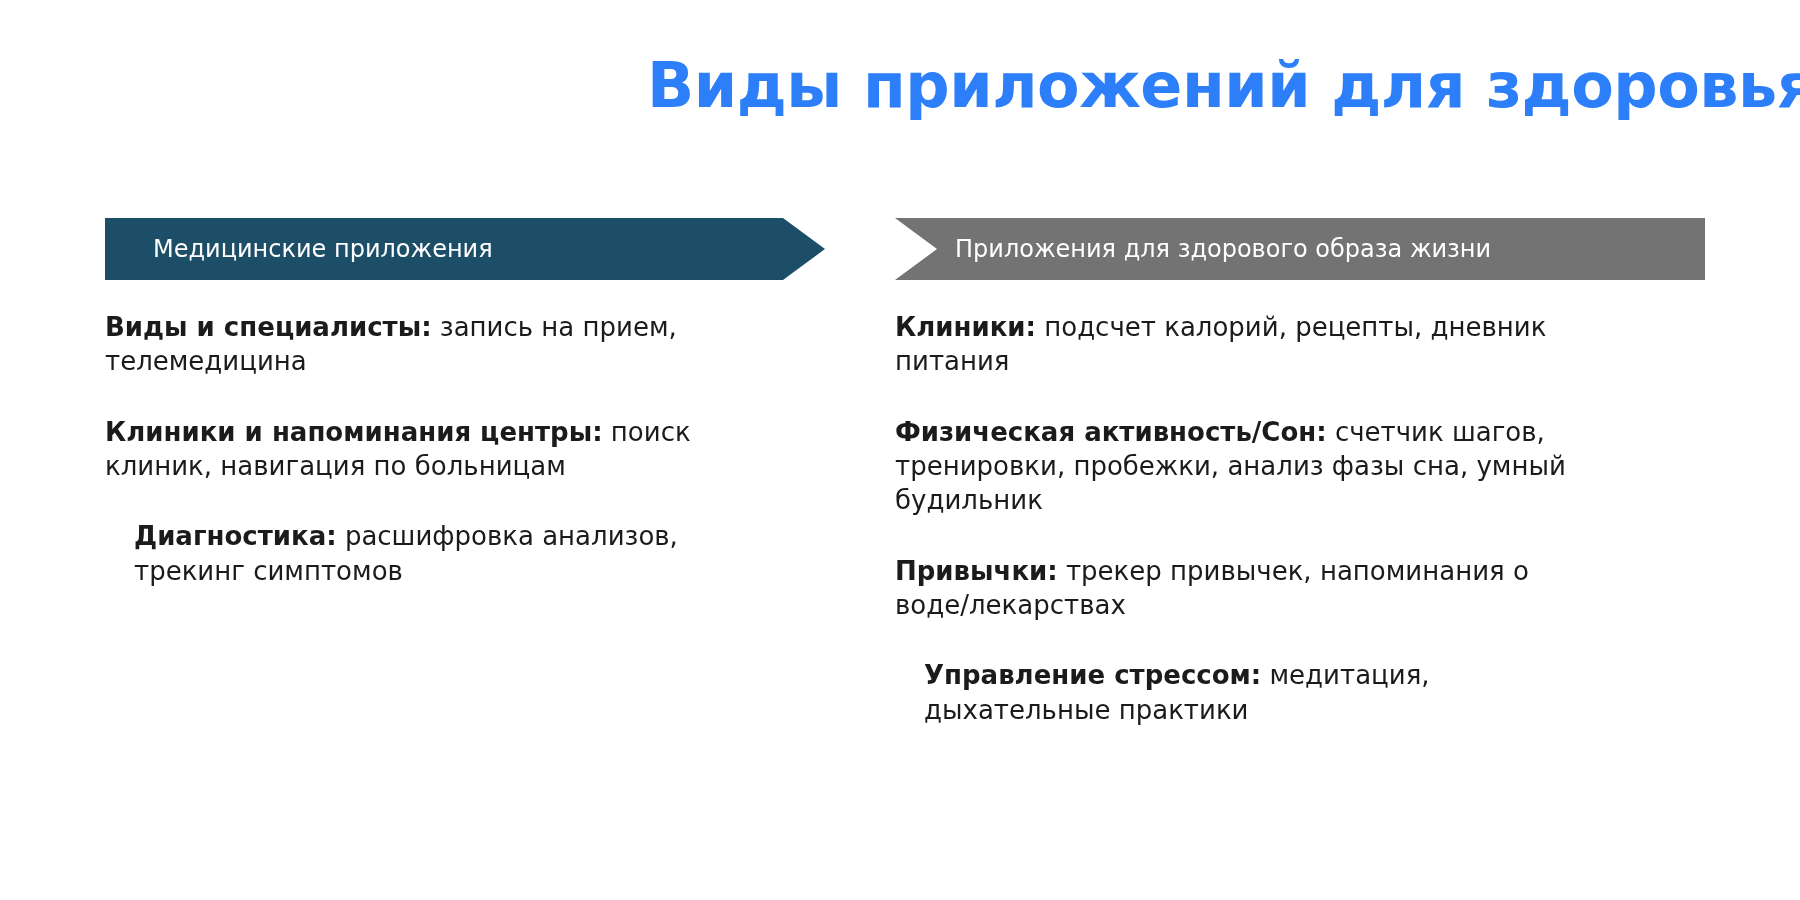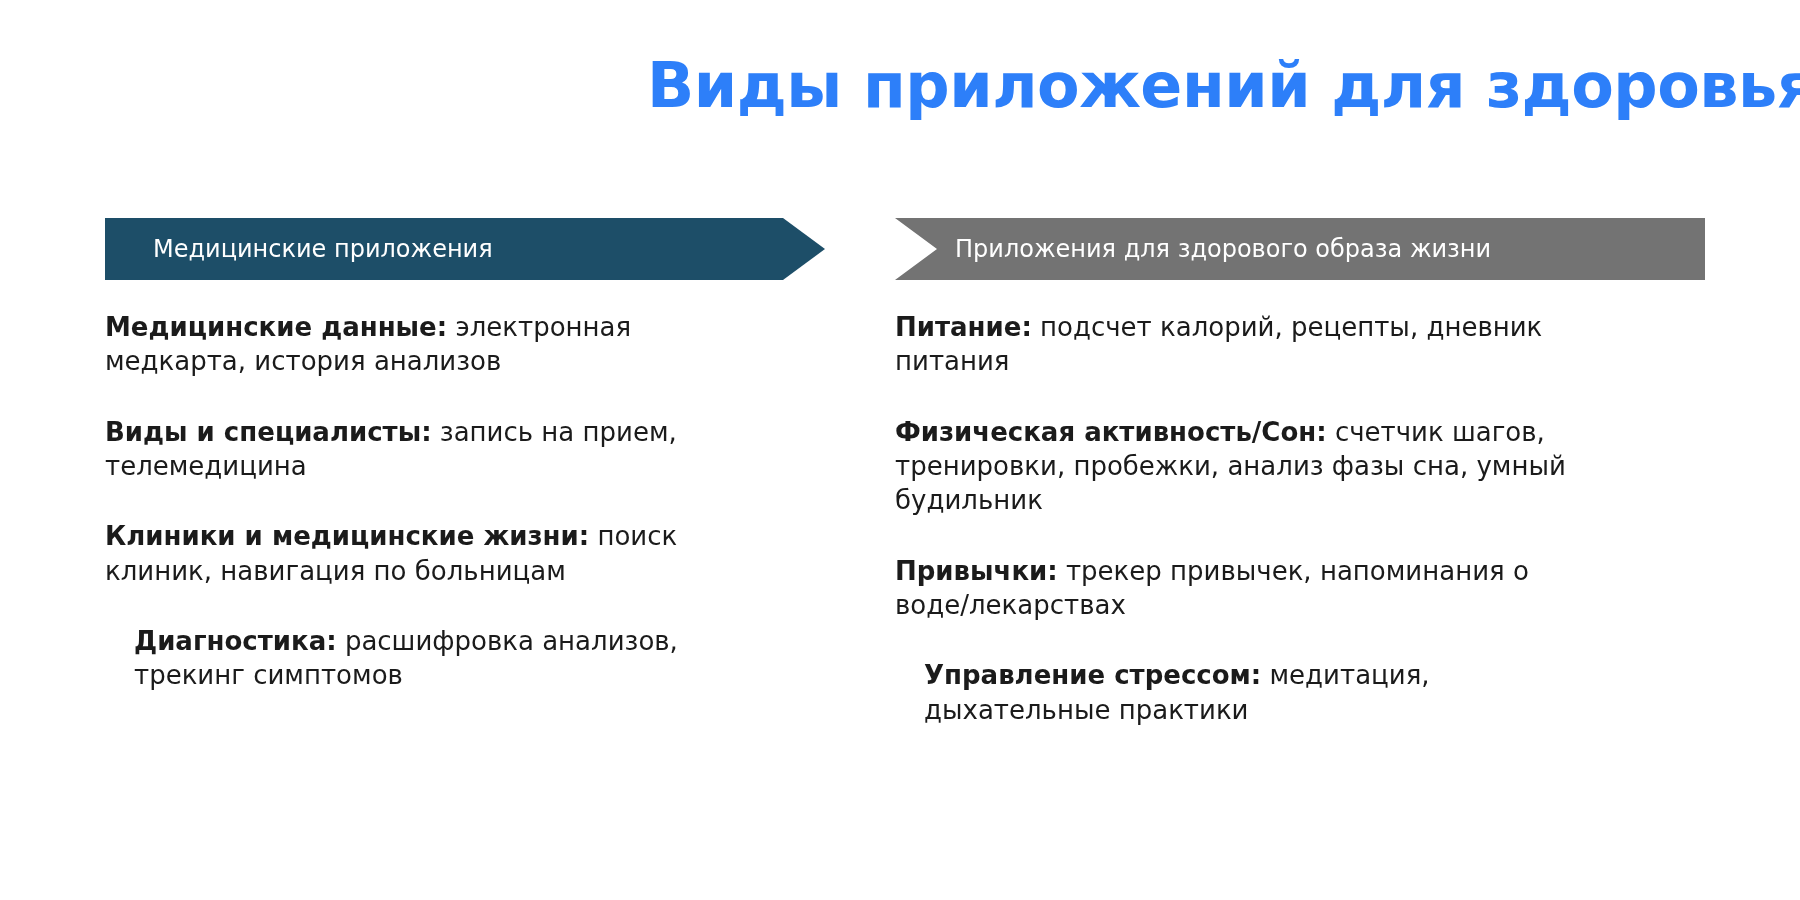--- a/index.html
+++ b/index.html
@@ -109,41 +109,38 @@
   <div class="slide-title">Виды приложений для здоровья</div>
 
   <div class="columns">
 
     <div class="column col-left">
       <div class="banner banner-left">
         <span class="banner-label">Медицинские приложения</span>
       </div>
       <div class="items">
         <div class="item">
-          <span class="term">Медицинские данные:</span><span class="desc"> электронная медкарта, история анализов</span>
-        </div>
-        <div class="item">
           <span class="term">Виды и специалисты:</span><span class="desc"> запись на прием, телемедицина</span>
         </div>
         <div class="item">
-          <span class="term">Клиники и медицинские жизни:</span><span class="desc"> поиск клиник, навигация по больницам</span>
+          <span class="term">Клиники и напоминания центры:</span><span class="desc"> поиск клиник, навигация по больницам</span>
         </div>
         <div class="item">
           <span class="term">Диагностика:</span><span class="desc"> расшифровка анализов, трекинг симптомов</span>
         </div>
       </div>
     </div>
 
     <div class="column col-right">
       <div class="banner banner-right">
         <span class="banner-label">Приложения для здорового образа жизни</span>
       </div>
       <div class="items">
         <div class="item">
-          <span class="term">Питание:</span><span class="desc"> подсчет калорий, рецепты, дневник питания</span>
+          <span class="term">Клиники:</span><span class="desc"> подсчет калорий, рецепты, дневник питания</span>
         </div>
         <div class="item">
           <span class="term">Физическая активность/Сон:</span><span class="desc"> счетчик шагов, тренировки, пробежки, анализ фазы сна, умный будильник</span>
         </div>
         <div class="item">
           <span class="term">Привычки:</span><span class="desc"> трекер привычек, напоминания о воде/лекарствах</span>
         </div>
         <div class="item">
           <span class="term">Управление стрессом:</span><span class="desc"> медитация, дыхательные практики</span>
         </div>

